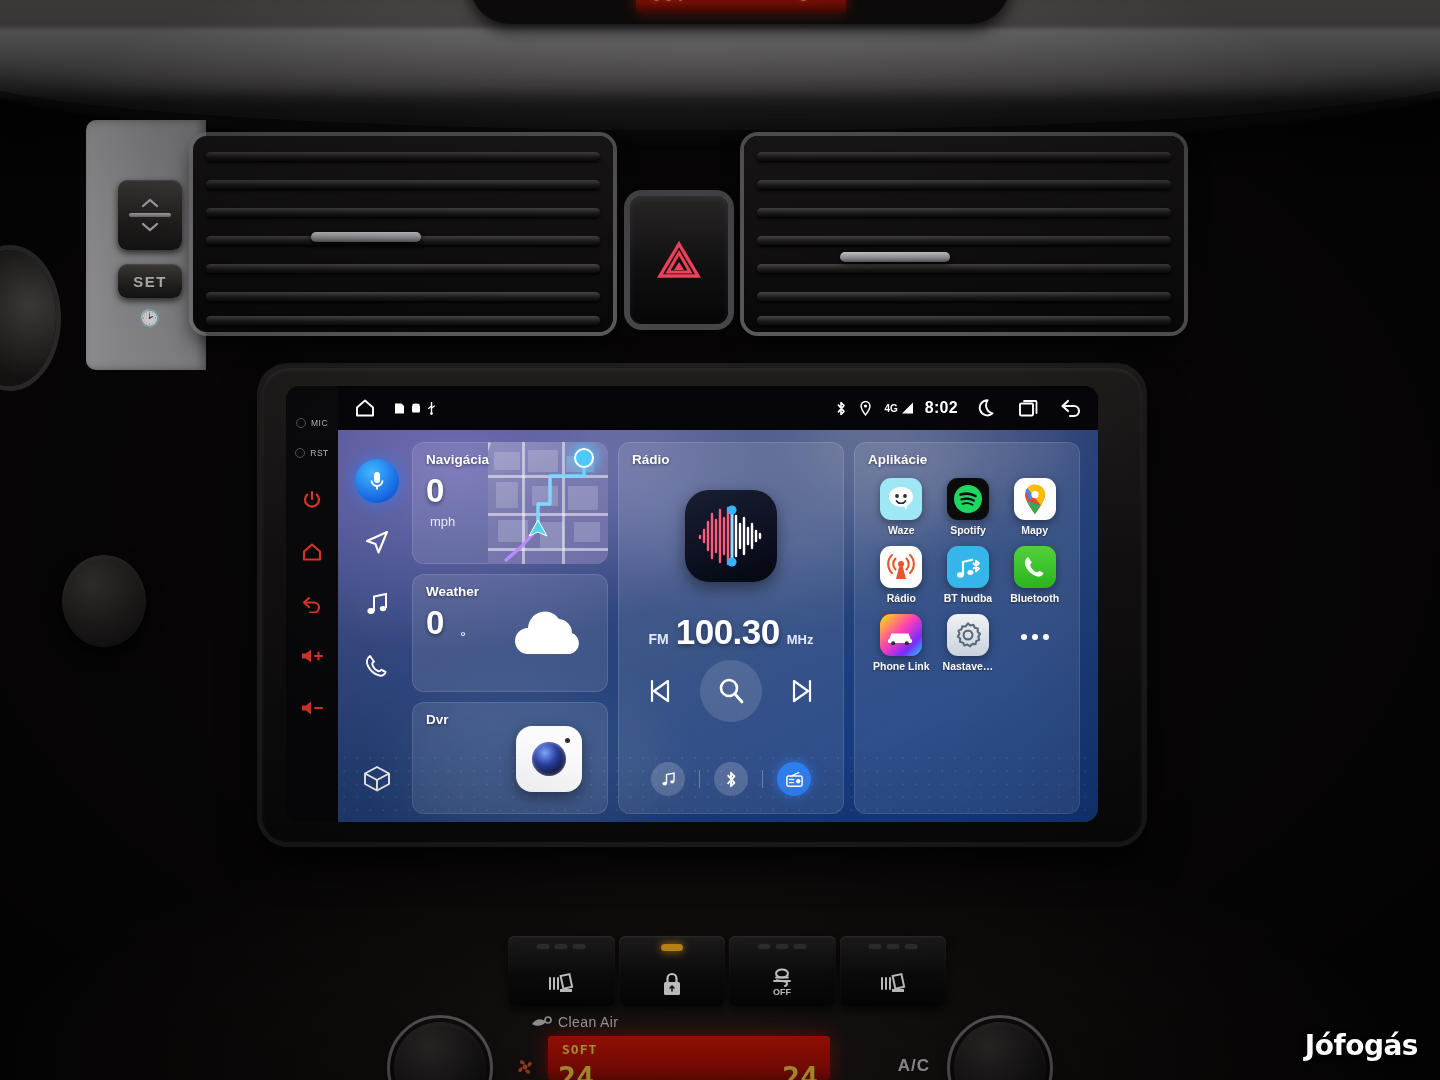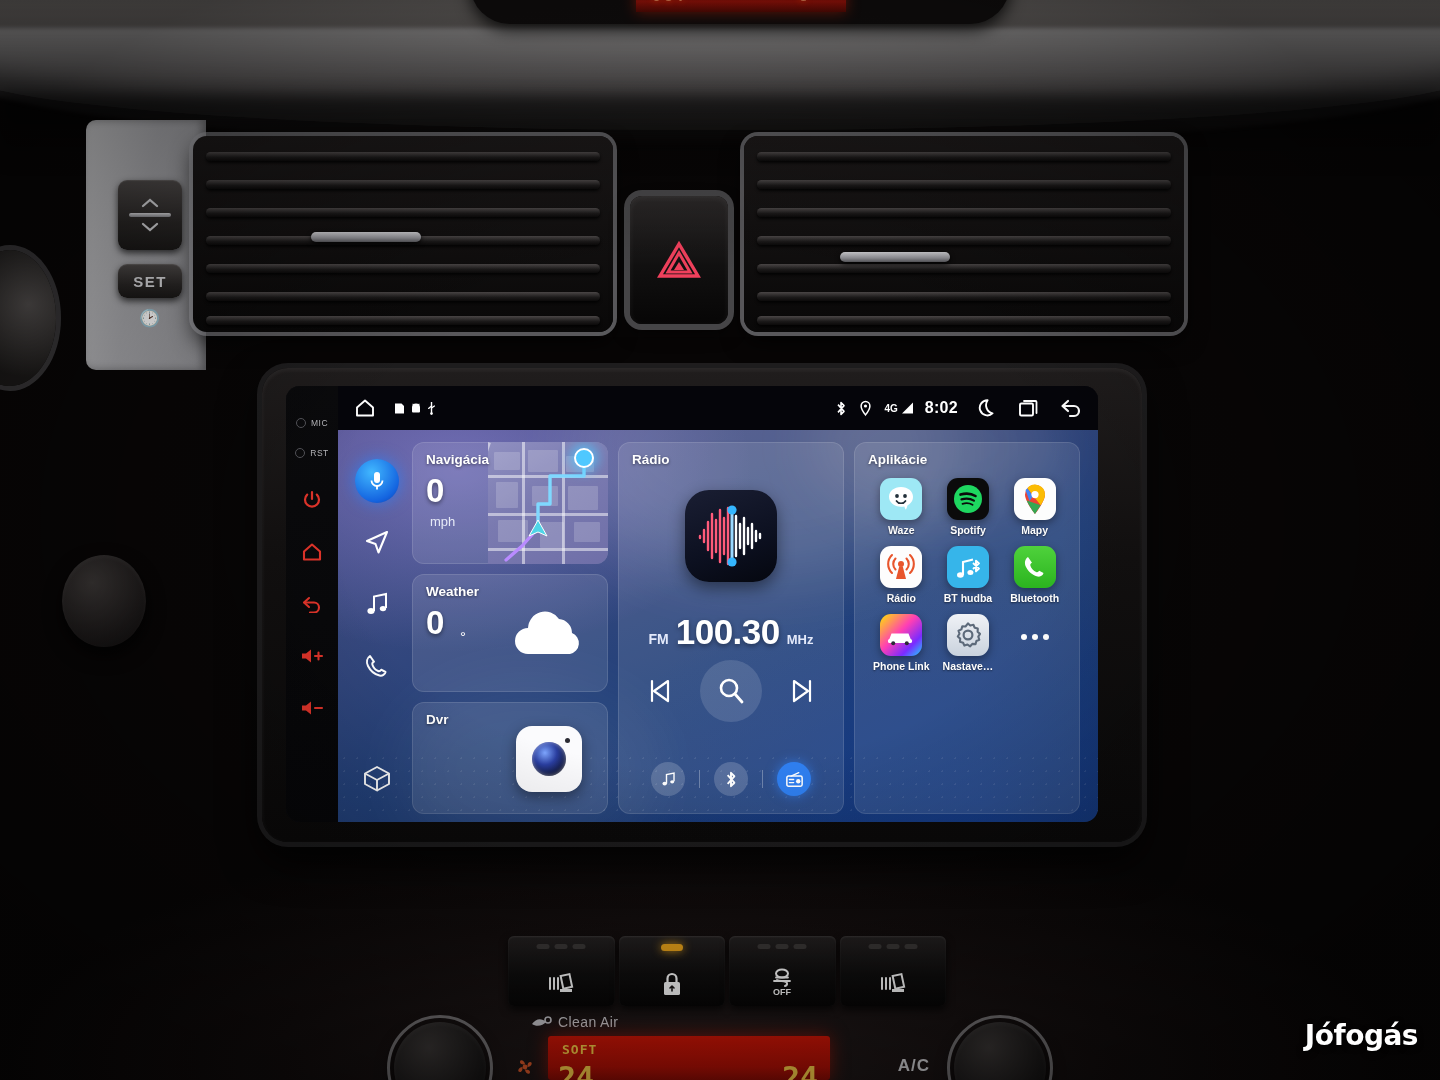--- a/index.html
+++ b/index.html
@@ -207,21 +207,21 @@
   .hv-knob{position:absolute;top:86px;width:92px;height:92px;border-radius:50%;
     background:radial-gradient(circle at 38% 28%,#3c3837,#1a1818 62%,#0a0909);
     box-shadow:0 8px 18px rgba(0,0,0,.85),inset 0 2px 5px rgba(255,255,255,.06);}
   #knob-fan{left:6px;}
   #knob-temp{right:6px;}
   .knob-ring{position:absolute;inset:-7px;border-radius:50%;border:3px solid rgba(215,215,220,.5);}
   #fan-glyph{position:absolute;left:124px;top:118px;color:#e05a2a;font-size:22px;}
   #ac-glyph{position:absolute;right:122px;top:120px;color:#d9d9dd;font-size:17px;letter-spacing:1px;font-weight:bold;}
 
   
-  #watermark{position:absolute;right:22px;bottom:28px;color:#fff;font-size:28px;font-weight:bold;
+  #watermark{position:absolute;right:22px;bottom:18px;color:#fff;font-size:28px;font-weight:bold;
     letter-spacing:-.5px;text-shadow:0 2px 6px rgba(0,0,0,.9);font-family:"DejaVu Sans",sans-serif;}
   
   #vignette{position:absolute;inset:0;pointer-events:none;
     background:radial-gradient(ellipse 900px 620px at 700px 520px,rgba(0,0,0,0) 40%,rgba(0,0,0,.45) 100%);}
 </style>
 </head>
 <body>
 
 <div id="scene">
 

